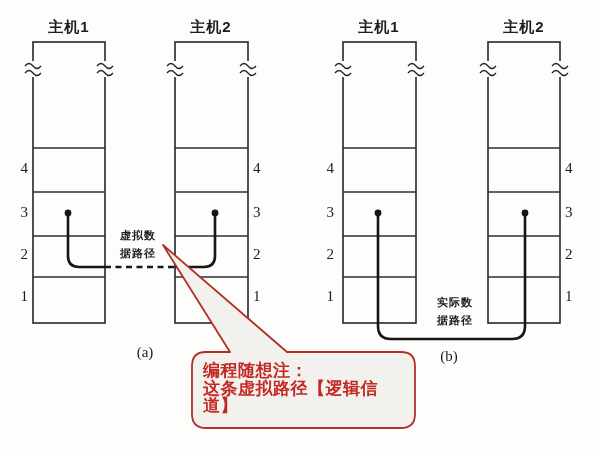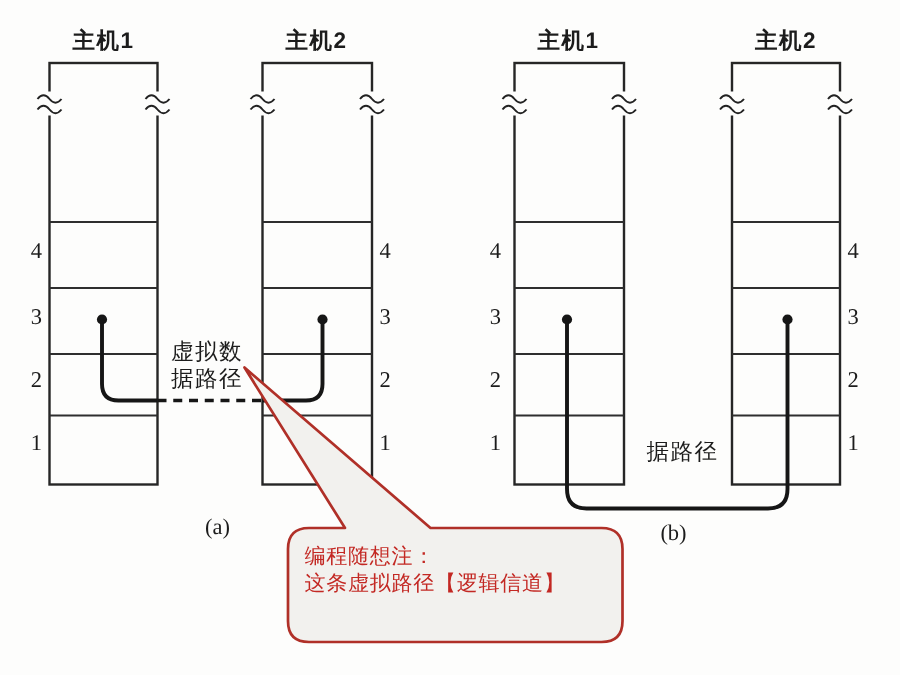--- a/index.html
+++ b/index.html
@@ -30,39 +30,39 @@
     width: 20px;
     font-size: 15px;
     font-family: "Liberation Serif", serif;
     line-height: 17px;
   }
   .ta-r { text-align: right; }
   .ta-l { text-align: left; }
   .path-lbl {
     width: 64px;
     text-align: center;
-    font-size: 15px;
-    font-weight: 400;
+    font-size: 11px;
+    font-weight: 700;
     line-height: 18px;
     letter-spacing: 1px;
   }
   .caption {
     width: 64px;
     text-align: center;
     font-size: 15px;
     font-family: "Liberation Serif", serif;
   }
   .callout-text {
     position: absolute;
     left: 203px;
     top: 362px;
     width: 206px;
     color: #c32823;
-    font-size: 14px;
-    font-weight: 400;
+    font-size: 17px;
+    font-weight: 700;
     line-height: 17.5px;
     letter-spacing: 0.5px;
   }
 </style>
 </head>
 <body>
 
 <div class="stage">
 
   <svg width="600" height="450" viewBox="0 0 600 450">
@@ -167,20 +167,21 @@
   <div class="lbl layer-num ta-l" style="left:565px; top:160px;">4</div>
   <div class="lbl layer-num ta-l" style="left:565px; top:204px;">3</div>
   <div class="lbl layer-num ta-l" style="left:565px; top:246px;">2</div>
   <div class="lbl layer-num ta-l" style="left:565px; top:288px;">1</div>
 
   <div class="lbl path-lbl" style="left:106px; top:226px;">
     <div>虚拟数</div>
     <div>据路径</div>
   </div>
   <div class="lbl path-lbl" style="left:423px; top:293px;">
+    <div>实际数</div>
     <div>据路径</div>
   </div>
 
   <div class="lbl caption" style="left:113px; top:344px;">(a)</div>
   <div class="lbl caption" style="left:417px; top:348px;">(b)</div>
 
   <div class="callout-text">
     <div>编程随想注：</div>
     <div>这条虚拟路径【逻辑信道】</div>
   </div>

